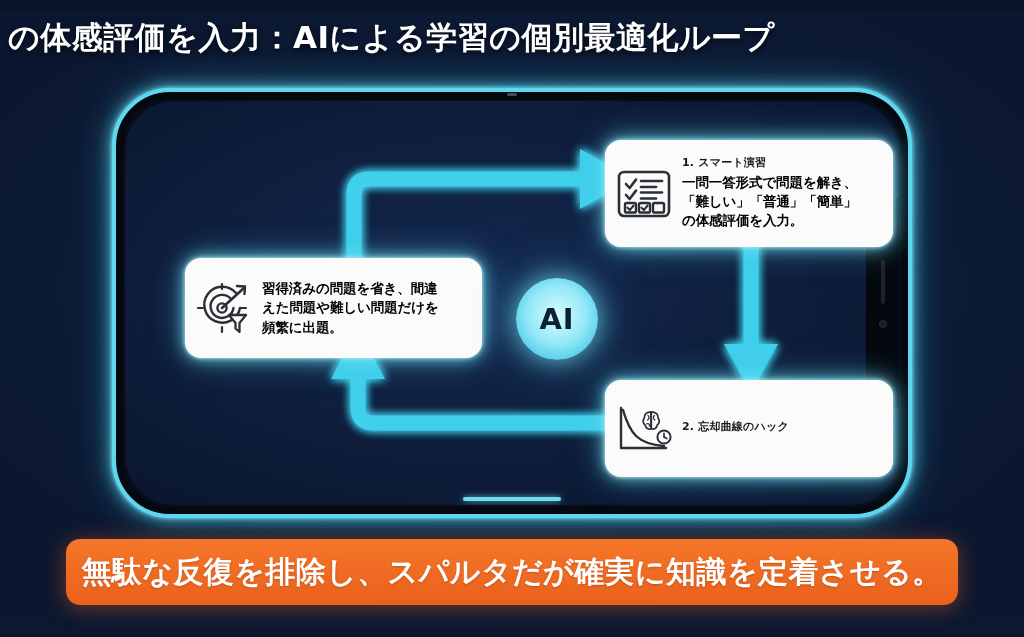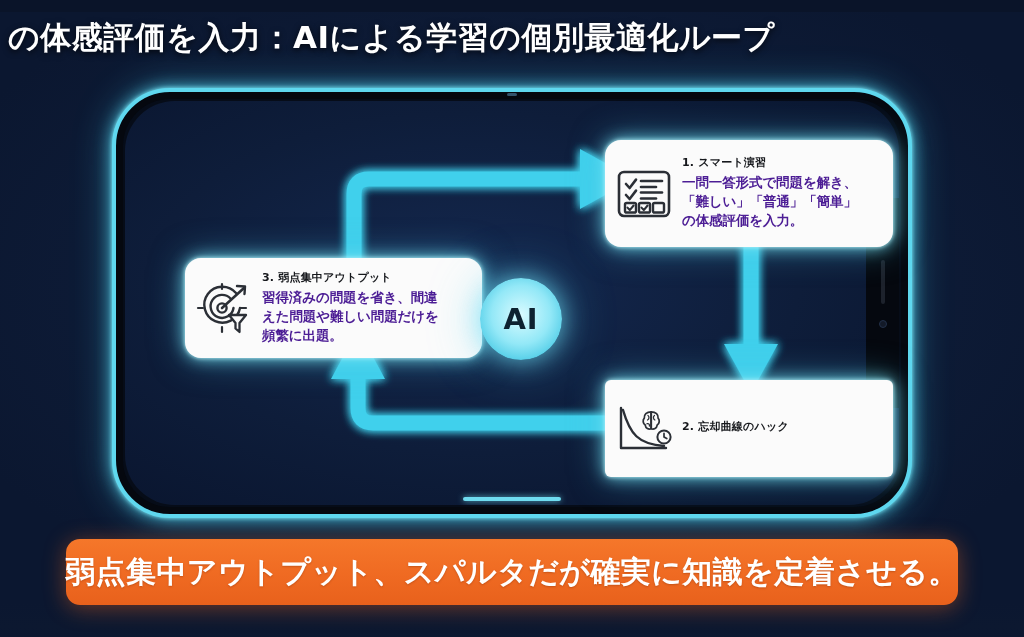--- a/index.html
+++ b/index.html
@@ -151,34 +151,34 @@
     font-size: 11px;
     font-weight: 700;
     color: #16181c;
     line-height: 1.25;
     margin-bottom: 3px;
     letter-spacing: .2px;
   }
   .card-desc {
     font-size: 13.5px;
     font-weight: 600;
-    color: #4c1d95;
+    color: #000000;
     line-height: 1.42;
     letter-spacing: -.1px;
     white-space: pre-line;
   }
 
   #card-1 { left: 605px; top: 140px; width: 288px; height: 107px; }
-  #card-2 { left: 605px; top: 380px; width: 288px; height: 97px; border-radius: 6px; }
+  #card-2 { left: 605px; top: 380px; width: 288px; height: 97px; }
   #card-3 { left: 185px; top: 258px; width: 297px; height: 100px; }
 
   
   #ai-badge {
     position: absolute;
-    left: 480px;
+    left: 516px;
     top: 278px;
     width: 82px;
     height: 82px;
     border-radius: 50%;
     display: flex;
     align-items: center;
     justify-content: center;
     background: radial-gradient(circle at 50% 45%, #d9fbff 0%, #93e8f7 48%, #5dd2ea 72%, rgba(60,180,215,0) 100%);
     box-shadow: 0 0 26px rgba(120,230,250,.75), 0 0 54px rgba(70,200,235,.4);
     z-index: 22;
@@ -342,27 +342,26 @@
       <line x1="2" y1="26" x2="7" y2="26" stroke="#2b2f36" stroke-width="2.2" stroke-linecap="round"></line>
       <line x1="45" y1="26" x2="50" y2="26" stroke="#2b2f36" stroke-width="2.2" stroke-linecap="round"></line>
 
       <line x1="26" y1="26" x2="48" y2="6" stroke="#2b2f36" stroke-width="2.6" stroke-linecap="round"></line>
       <path d="M41 4 L49 4.5 L48.5 12" fill="none" stroke="#2b2f36" stroke-width="2.4" stroke-linecap="round" stroke-linejoin="round"></path>
 
       <path d="M33 33 L50 33 L43.5 41 L43.5 50 L39.5 46.5 L39.5 41 Z" fill="#fbfbfb" stroke="#2b2f36" stroke-width="2.3" stroke-linejoin="round"></path>
     </svg>
   </div>
   <div class="card-body">
-    <div class="card-title">3. 弱点集中アウトプット</div>
     <div class="card-desc">習得済みの問題を省き、間違
 えた問題や難しい問題だけを
 頻繁に出題。</div>
   </div>
 </div>
 
 <div id="ai-badge">
   <span id="ai-badge-label">AI</span>
 </div>
 
 <div id="bottom-fade"></div>
 <div id="bottom-banner">
-  <span id="bottom-banner-text">弱点集中アウトプット、スパルタだが確実に知識を定着させる。</span>
+  <span id="bottom-banner-text">無駄な反復を排除し、スパルタだが確実に知識を定着させる。</span>
 </div>
 
 </body></html>

